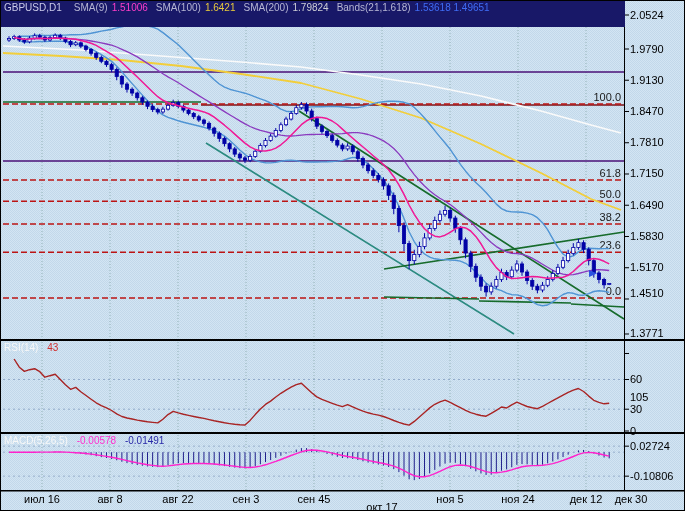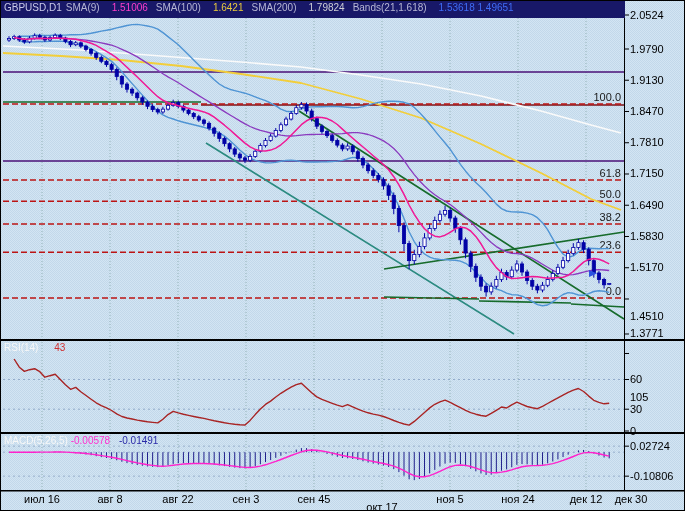--- a/index.html
+++ b/index.html
@@ -6,29 +6,29 @@
   #win{
     position:relative;width:685px;height:511px;
     background-color:#cadeee;
     background-image:conic-gradient(#d3e5f3 90deg,#c2d8ea 90deg 180deg,#d3e5f3 180deg 270deg,#c2d8ea 270deg);
     background-size:2px 2px;
     border:1px solid #000;box-sizing:border-box;
     overflow:hidden;
     font-family:"Liberation Sans",sans-serif;
   }
   .titlebar{
-    position:absolute;left:0;top:0;width:621px;height:17px;
+    position:absolute;left:0;top:0;width:621px;height:26px;
     background:#181868;color:#b6b6d4;
     font-size:10px;line-height:13px;
-    display:flex;gap:4px;padding-left:3px;
+    display:flex;gap:12px;padding-left:3px;
     white-space:nowrap;overflow:hidden;z-index:5;
   }
   .titlebar .sym{color:#c9c9e8;}
   .titlebar .ohlc{color:#3d54ef;display:flex;gap:6px;}
-  .ti-label{color:#b6b6d4;margin-right:12px;}
+  .ti-label{color:#b6b6d4;margin-right:4px;}
   #chart-svg{position:absolute;left:0;top:0;z-index:2;}
   .lbl{position:absolute;font-size:11px;color:#000;z-index:4;line-height:12px;}
   .price-lbl{left:629px;}
   .time-lbl{width:56px;text-align:center;top:492px;}
   .ind-lbl{position:absolute;font-size:10px;z-index:4;white-space:nowrap;}
   .ind-name{color:#f8f8f8;}
   .panel-hit{position:absolute;left:0;z-index:1;}
 </style>
 </head>
 <body>
@@ -464,40 +464,40 @@
       <line x1="624" y1="352.4997" x2="628" y2="352.4997" stroke="#000" stroke-width="1"></line>
       <line x1="624" y1="378.4998" x2="628" y2="378.4998" stroke="#000" stroke-width="1"></line>
       <line x1="624" y1="408.2142" x2="628" y2="408.2142" stroke="#000" stroke-width="1"></line>
       <line x1="624" y1="430" x2="628" y2="430" stroke="#000" stroke-width="1"></line>
       <line x1="624" y1="445.160892" x2="628" y2="445.160892" stroke="#000" stroke-width="1"></line>
       <line x1="624" y1="475.156902" x2="628" y2="475.156902" stroke="#000" stroke-width="1"></line>
     </svg>
 
   <div class="ind-lbl" style="left:3px;top:341px;">
     <span class="ind-name">RSI(14)</span>
-    <span style="color:#d03030;margin-left:13px;">43</span>
+    <span style="color:#d03030;margin-left:6px;">43</span>
   </div>
 
   <div class="ind-lbl" style="left:3px;top:434px;">
     <span class="ind-name">MACD(5,26,5)</span>
-    <span style="color:#ff30d0;text-align:right;">-0.00578</span>
+    <span style="color:#ff30d0;margin-left:6px;text-align:right;">-0.00578</span>
     <span style="color:#2a2aa8;margin-left:6px;">-0.01491</span>
   </div>
 
   <div id="axis-labels">
       <div class="lbl price-lbl" style="top:7.5px;">2.0524</div>
       <div class="lbl price-lbl" style="top:41.5px;">1.9790</div>
       <div class="lbl price-lbl" style="top:72.74968000000003px;">1.9130</div>
       <div class="lbl price-lbl" style="top:103.99936000000005px;">1.8470</div>
       <div class="lbl price-lbl" style="top:135.2490400000001px;">1.7810</div>
       <div class="lbl price-lbl" style="top:166.49872px;">1.7150</div>
       <div class="lbl price-lbl" style="top:197.74840000000003px;">1.6490</div>
       <div class="lbl price-lbl" style="top:228.99808000000007px;">1.5830</div>
       <div class="lbl price-lbl" style="top:260.2477600000001px;">1.5170</div>
-      <div class="lbl price-lbl" style="top:309px;">1.4510</div>
+      <div class="lbl price-lbl" style="top:286px;">1.4510</div>
       <div class="lbl price-lbl" style="top:326.48761200000007px;">1.3771</div>
       <div class="lbl price-lbl" style="top:345.9997px;margin-top:44px;">105</div>
       <div class="lbl price-lbl" style="top:371.9998px;">60</div>
       <div class="lbl price-lbl" style="top:401.7142px;">30</div>
       <div class="lbl price-lbl" style="top:423.5px;">0</div>
       <div class="lbl price-lbl" style="top:438.660892px;">0.02724</div>
       <div class="lbl price-lbl" style="top:468.656902px;">-0.10806</div>
       <div class="lbl time-lbl" style="left:13px;">июл 16</div>
       <div class="lbl time-lbl" style="left:81px;">авг 8</div>
       <div class="lbl time-lbl" style="left:149px;">авг 22</div>

